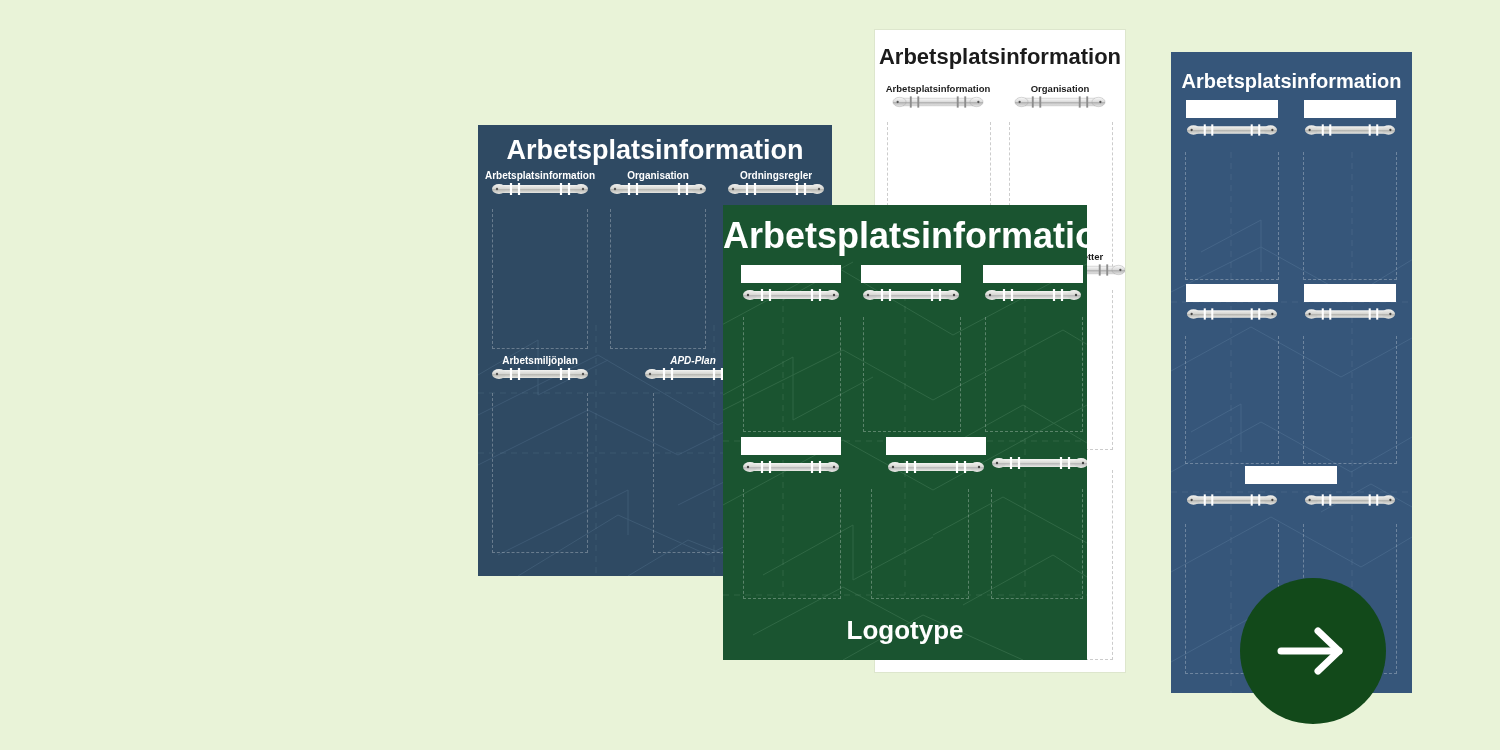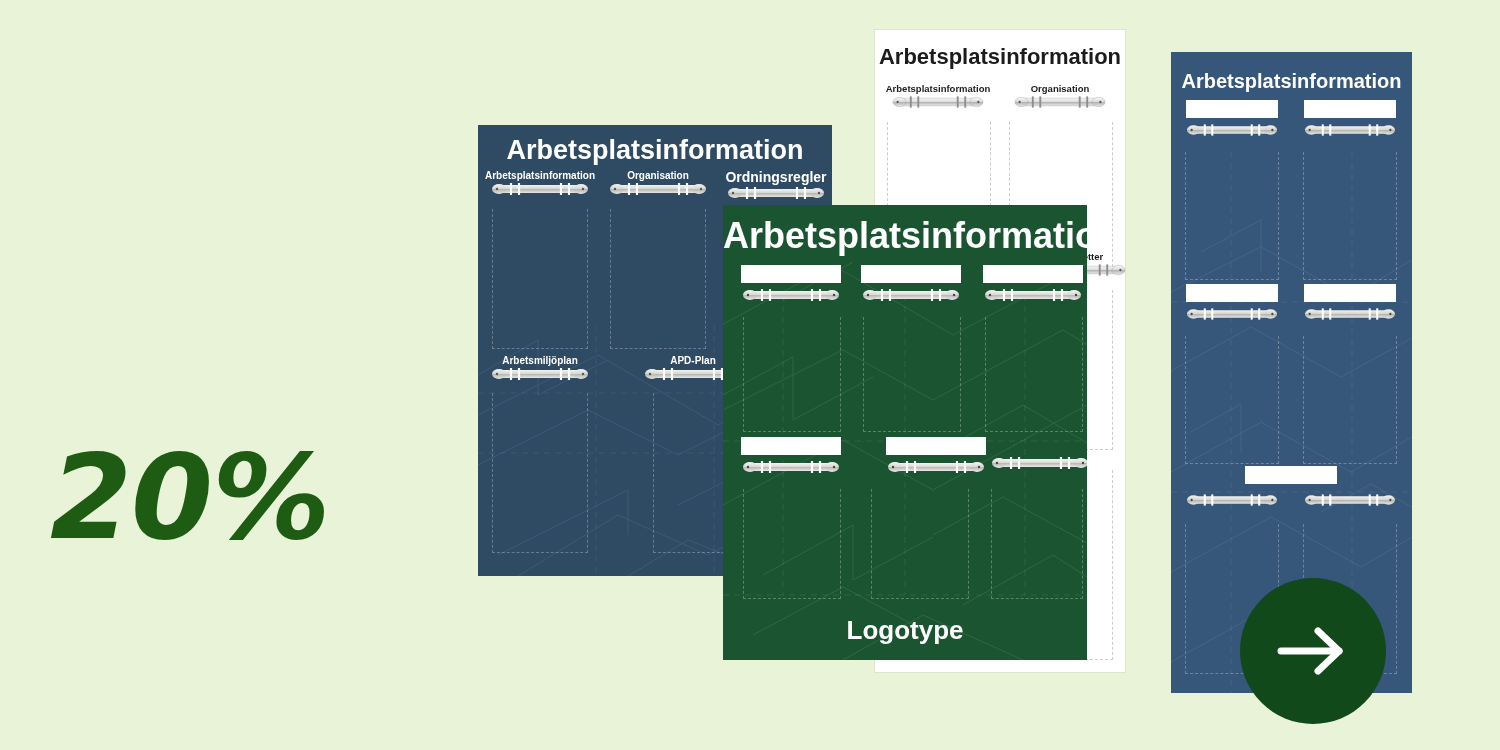--- a/index.html
+++ b/index.html
@@ -110,21 +110,20 @@
   }
   .arrow-btn svg { display:block; }
 </style>
 </head>
 <body>
 
 <div id="stage">
 
 
   <div class="discount">
-    <span class="pct">20%</span>
   </div>
 
   <div class="poster" id="poster-blue-left">
     <svg class="poster-blueprint" viewBox="0 0 354 451" preserveAspectRatio="none">
       <g stroke="#8fb2cf" stroke-width="1" fill="none" opacity=".30">
         <path d="M-20 300 L120 230 L240 300 L380 225"></path>
         <path d="M-20 350 L110 285 L200 330 L330 265 L380 290"></path>
         <path d="M40 451 L140 390 L230 430 L354 365"></path>
         <path d="M0 250 L60 215 L60 270 L130 235"></path>
         <path d="M150 451 L210 415 L300 451"></path>
@@ -178,21 +177,21 @@
           <circle cx="92" cy="8" r="1.2" fill="#555"></circle>
         <g stroke="#ffffff" stroke-width="2.2">
           <line x1="20" y1="2" x2="20" y2="14"></line>
             <line x1="28" y1="2" x2="28" y2="14"></line>
           <line x1="70" y1="2" x2="70" y2="14"></line>
             <line x1="78" y1="2" x2="78" y2="14"></line>
         </g>
       </svg>
     </div>
     <div class="slot" style="left:240px; top:45px; width:116px;">
-      <div class="slot-label" style="font-size:14px; color:#ffffff;">Ordningsregler</div>
+      <div class="slot-label" style="font-size:10px; color:#ffffff;">Ordningsregler</div>
       <svg class="holder" width="98" height="16" viewBox="0 0 98 16">
         <rect x="8" y="4" width="82" height="8" rx="4" fill="url(#bl1)"></rect>
         <ellipse cx="8" cy="8" rx="7" ry="5" fill="url(#bl1)"></ellipse>
           <ellipse cx="90" cy="8" rx="7" ry="5" fill="url(#bl1)"></ellipse>
         <circle cx="6" cy="8" r="1.2" fill="#555"></circle>
           <circle cx="92" cy="8" r="1.2" fill="#555"></circle>
         <g stroke="#ffffff" stroke-width="2.2">
           <line x1="20" y1="2" x2="20" y2="14"></line>
             <line x1="28" y1="2" x2="28" y2="14"></line>
           <line x1="70" y1="2" x2="70" y2="14"></line>
@@ -214,21 +213,21 @@
         <circle cx="6" cy="8" r="1.2" fill="#555"></circle>
           <circle cx="92" cy="8" r="1.2" fill="#555"></circle>
         <g stroke="#ffffff" stroke-width="2.2">
           <line x1="20" y1="2" x2="20" y2="14"></line>
             <line x1="28" y1="2" x2="28" y2="14"></line>
           <line x1="70" y1="2" x2="70" y2="14"></line>
             <line x1="78" y1="2" x2="78" y2="14"></line>
         </g>
       </svg>
     </div>
-    <div class="slot" style="left:145px; top:230px; width:140px;">
+    <div class="slot" style="left:145px; top:230px; width:140px;font-style:italic;">
       <div class="slot-label" style="font-size:10px; color:#ffffff;">APD-Plan</div>
       <svg class="holder" width="98" height="16" viewBox="0 0 98 16">
         <rect x="8" y="4" width="82" height="8" rx="4" fill="url(#bl1)"></rect>
         <ellipse cx="8" cy="8" rx="7" ry="5" fill="url(#bl1)"></ellipse>
           <ellipse cx="90" cy="8" rx="7" ry="5" fill="url(#bl1)"></ellipse>
         <circle cx="6" cy="8" r="1.2" fill="#555"></circle>
           <circle cx="92" cy="8" r="1.2" fill="#555"></circle>
         <g stroke="#ffffff" stroke-width="2.2">
           <line x1="20" y1="2" x2="20" y2="14"></line>
             <line x1="28" y1="2" x2="28" y2="14"></line>

